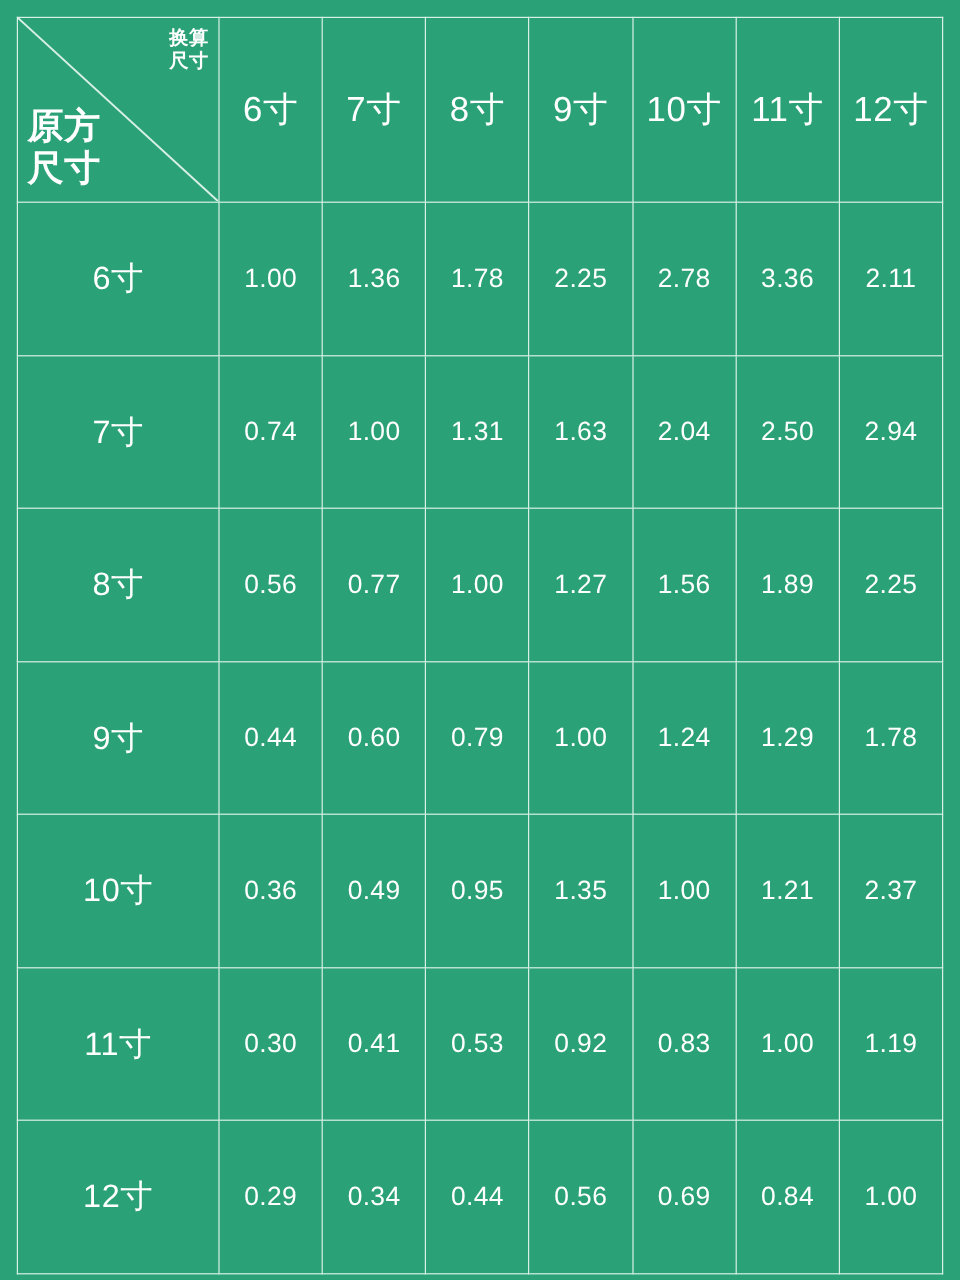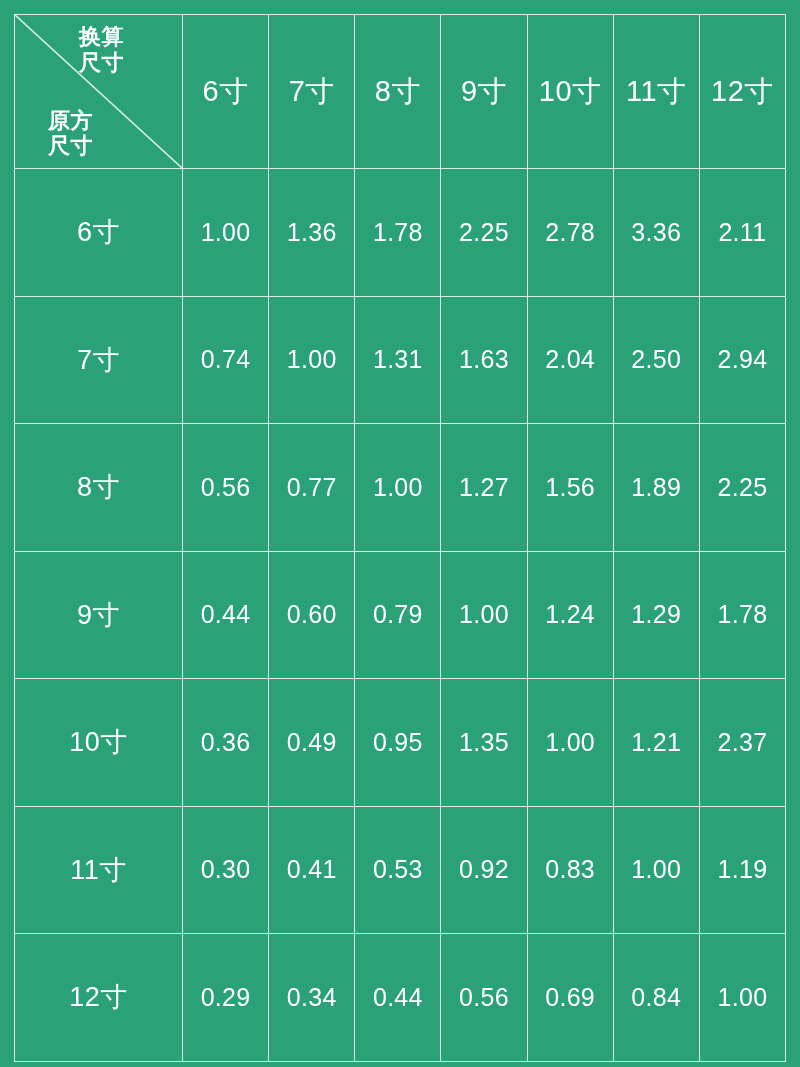--- a/index.html
+++ b/index.html
@@ -60,34 +60,34 @@
   }
   .corner-diagonal line {
     stroke: #d8f0e6;
     stroke-width: 1.6;
   }
   .corner-top {
     position: absolute;
     right: 8px;
     top: 9px;
     width: 95px;
-    text-align: left;
-    font-size: 22px;
+    text-align: right;
+    font-size: 16px;
     font-weight: bold;
     line-height: 1.16;
     letter-spacing: 0.5px;
     color: #ffffff;
   }
   .corner-bottom {
     position: absolute;
     left: 8px;
     bottom: 9px;
     width: 95px;
-    text-align: center;
-    font-size: 22px;
+    text-align: left;
+    font-size: 30px;
     font-weight: bold;
     line-height: 1.16;
     letter-spacing: 0.5px;
     color: #ffffff;
   }
   .corner-top span,
   .corner-bottom span {
     display: block;
   }
 
@@ -102,21 +102,21 @@
   
   .row-head {
     font-size: 27px;
     font-weight: bold;
     letter-spacing: 0.5px;
     width: 167px;
   }
 
   
   .data-cell {
-    font-size: 25px;
+    font-size: 22px;
     font-weight: normal;
     letter-spacing: 0.3px;
   }
 
   .body-row td {
     height: 126.5px;
   }
 </style>
 </head>
 <body>

